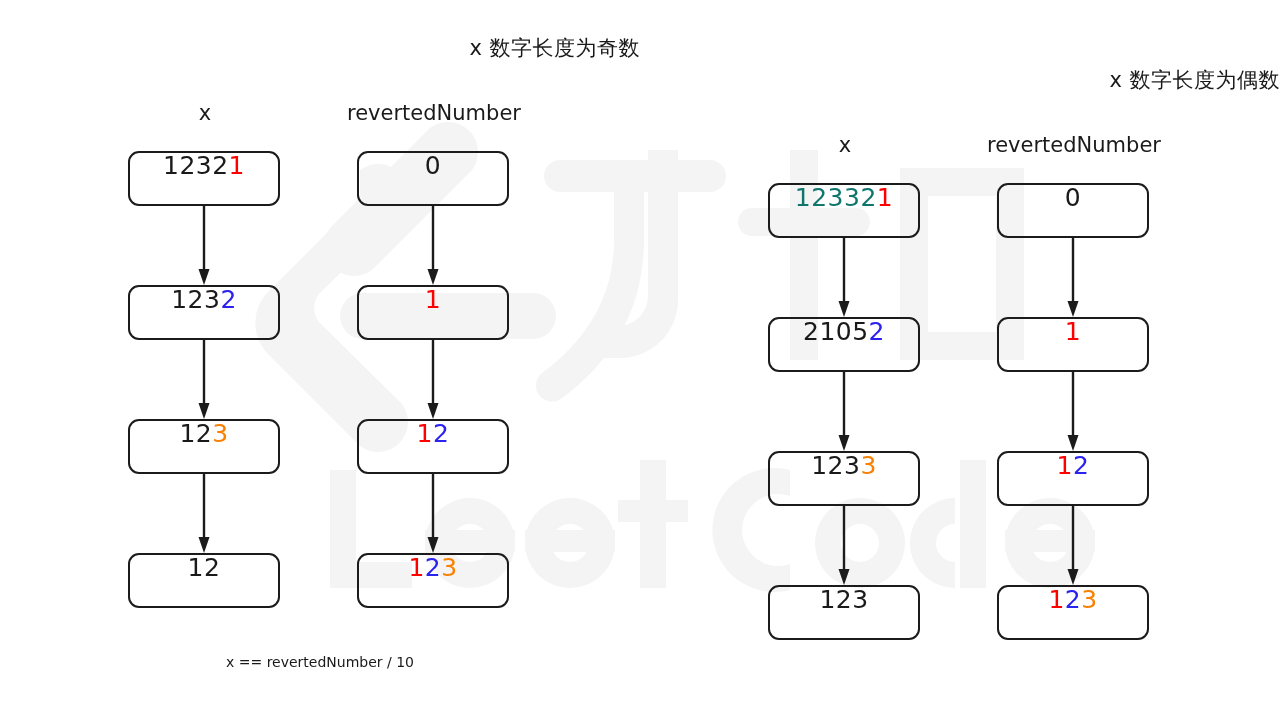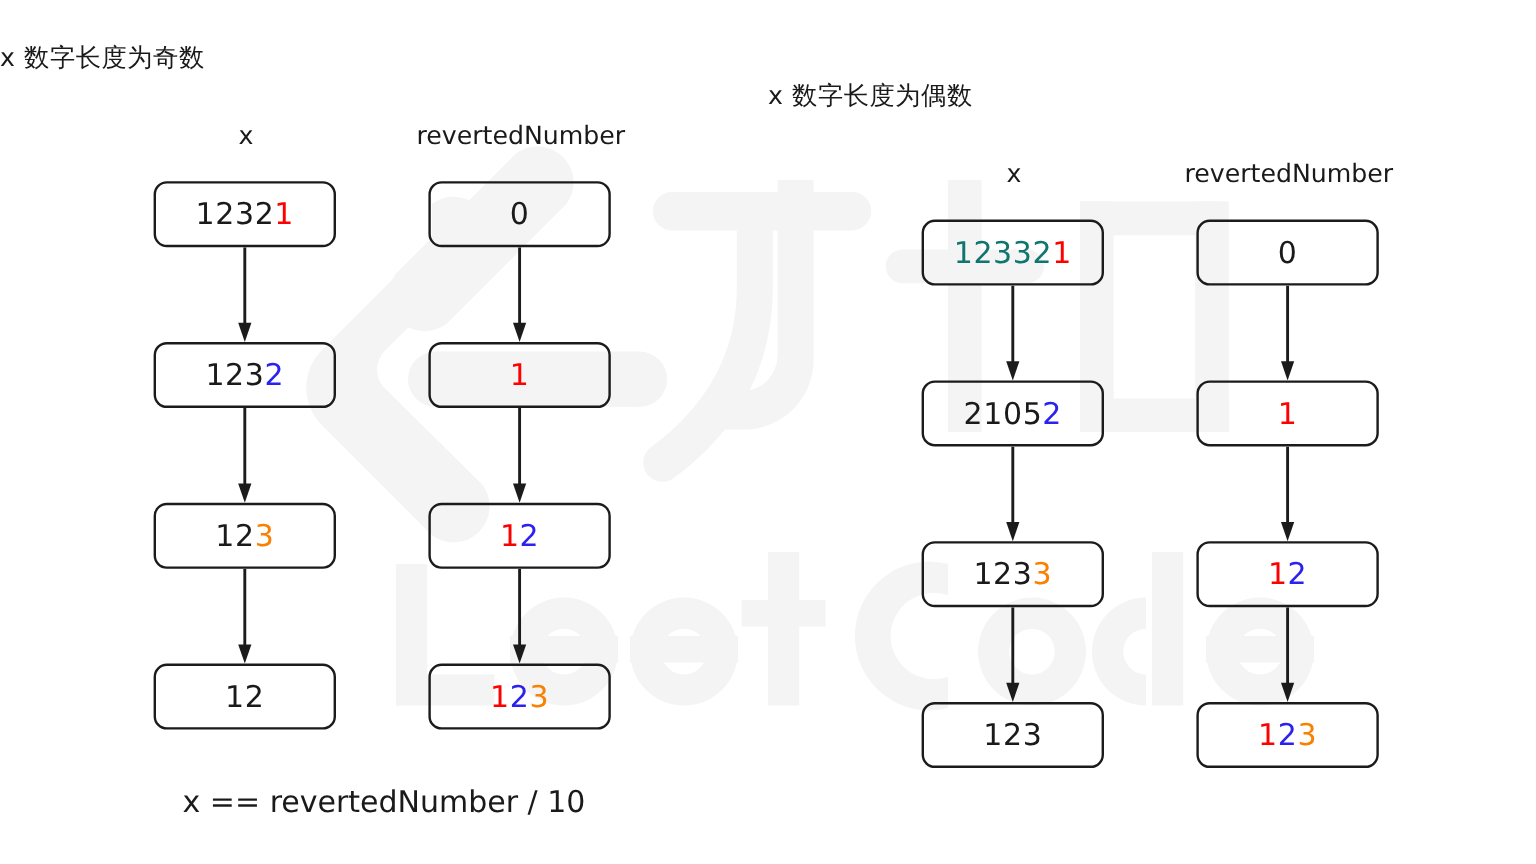--- a/index.html
+++ b/index.html
@@ -34,34 +34,34 @@
     z-index: 2;
   }
   #panel-odd  { left: 0px; }
   #panel-even { left: 640px; margin-top: 32px; }
 
   .panel-title {
     position: absolute;
     top: 34px;
     left: 0;
     width: 640px;
-    text-align: left;
+    text-align: right;
     font-size: 21px;
     letter-spacing: 0.5px;
     color: #1a1a1a;
     white-space: nowrap;
   }
 
   .panel-footer {
     position: absolute;
     top: 654px;
     left: 0;
     width: 640px;
     text-align: center;
-    font-size: 25px;
+    font-size: 14px;
     color: #1a1a1a;
     white-space: nowrap;
   }
 
   
   .col {
     position: absolute;
     top: 0;
     width: 154px;
   }
@@ -84,21 +84,20 @@
   .node {
     position: absolute;
     left: 0;
     width: 152px;
     height: 55px;
     border: 2px solid #1b1b1b;
     border-radius: 11px;
     background: transparent;
     box-sizing: border-box;
     display: flex;
-    align-items: center;
     justify-content: center;
     font-size: 25px;
     letter-spacing: 0.5px;
     line-height: 1;
   }
   .node-r0 { top: 151px; }
   .node-r1 { top: 285px; }
   .node-r2 { top: 419px; }
   .node-r3 { top: 553px; }
 

